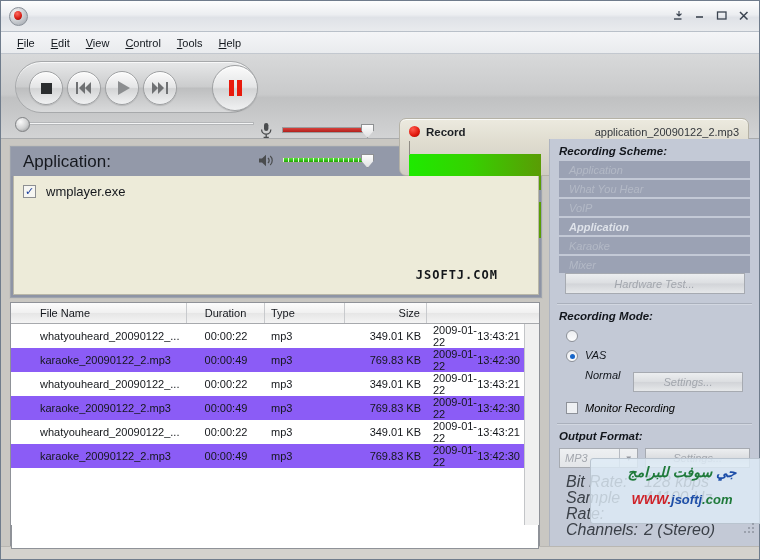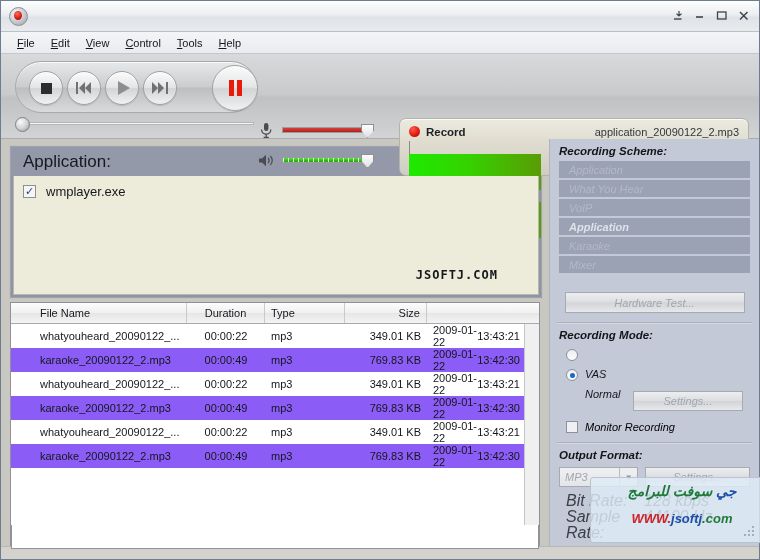--- a/index.html
+++ b/index.html
@@ -232,21 +232,21 @@
   }
   .sect{padding:6px 9px 0 9px;font-style:italic;}
   .sect-title{font-weight:bold;font-size:11.5px;color:#12161c;margin-bottom:4px;}
   .scheme-list{display:flex;flex-direction:column;gap:2px;}
   .scheme-item{
     height:17px;display:flex;align-items:center;padding-left:10px;
     background:#9ba2b4;color:#b3b9c6;font-size:11px;
   }
   .scheme-item.active{font-weight:bold;color:#dfe3ea;}
   .hw-btn{
-    margin:19px auto 0 auto;width:180px;height:21px;
+    margin:0 auto 0 auto;width:180px;height:21px;
   }
   .divider{height:1px;background:#aab0bc;margin:9px 7px 0 7px;box-shadow:0 1px 0 #d2d7e1;}
   .radio-row{display:flex;align-items:center;gap:7px;height:20px;padding-left:7px;}
   .radio{
     width:12px;height:12px;border-radius:50%;box-sizing:border-box;
     background:linear-gradient(to bottom,#eceef1 0%,#fbfcfd 100%);
     border:1px solid #8d9199;display:flex;align-items:center;justify-content:center;
   }
   .radio.on::after{content:"";width:5px;height:5px;border-radius:50%;background:#1866c9;}
   .radio-row .lbl{font-size:11px;color:#13171d;margin-top:38px;}
@@ -583,20 +583,24 @@
         </div>
         <div class="of-info">
           <div class="row">
             <span class="k">Bit Rate:</span>
             <span>128 kbps</span>
           </div>
           <div class="row">
             <span class="k">Sample Rate:</span>
             <span>44100 Hz</span>
           </div>
+          <div class="row">
+            <span class="k">Channels:</span>
+            <span>2 (Stereo)</span>
+          </div>
         </div>
 
         <div class="wm-tip"></div>
         <div class="wm-overlay">
           <div class="wm-ar">
             <span class="b">جي</span>
             <span class="g">سوفت للبرامج</span>
           </div>
           <div class="wm-url">
             <span class="r">WWW.</span><span class="b">jsoftj</span><span class="g">.com</span>

